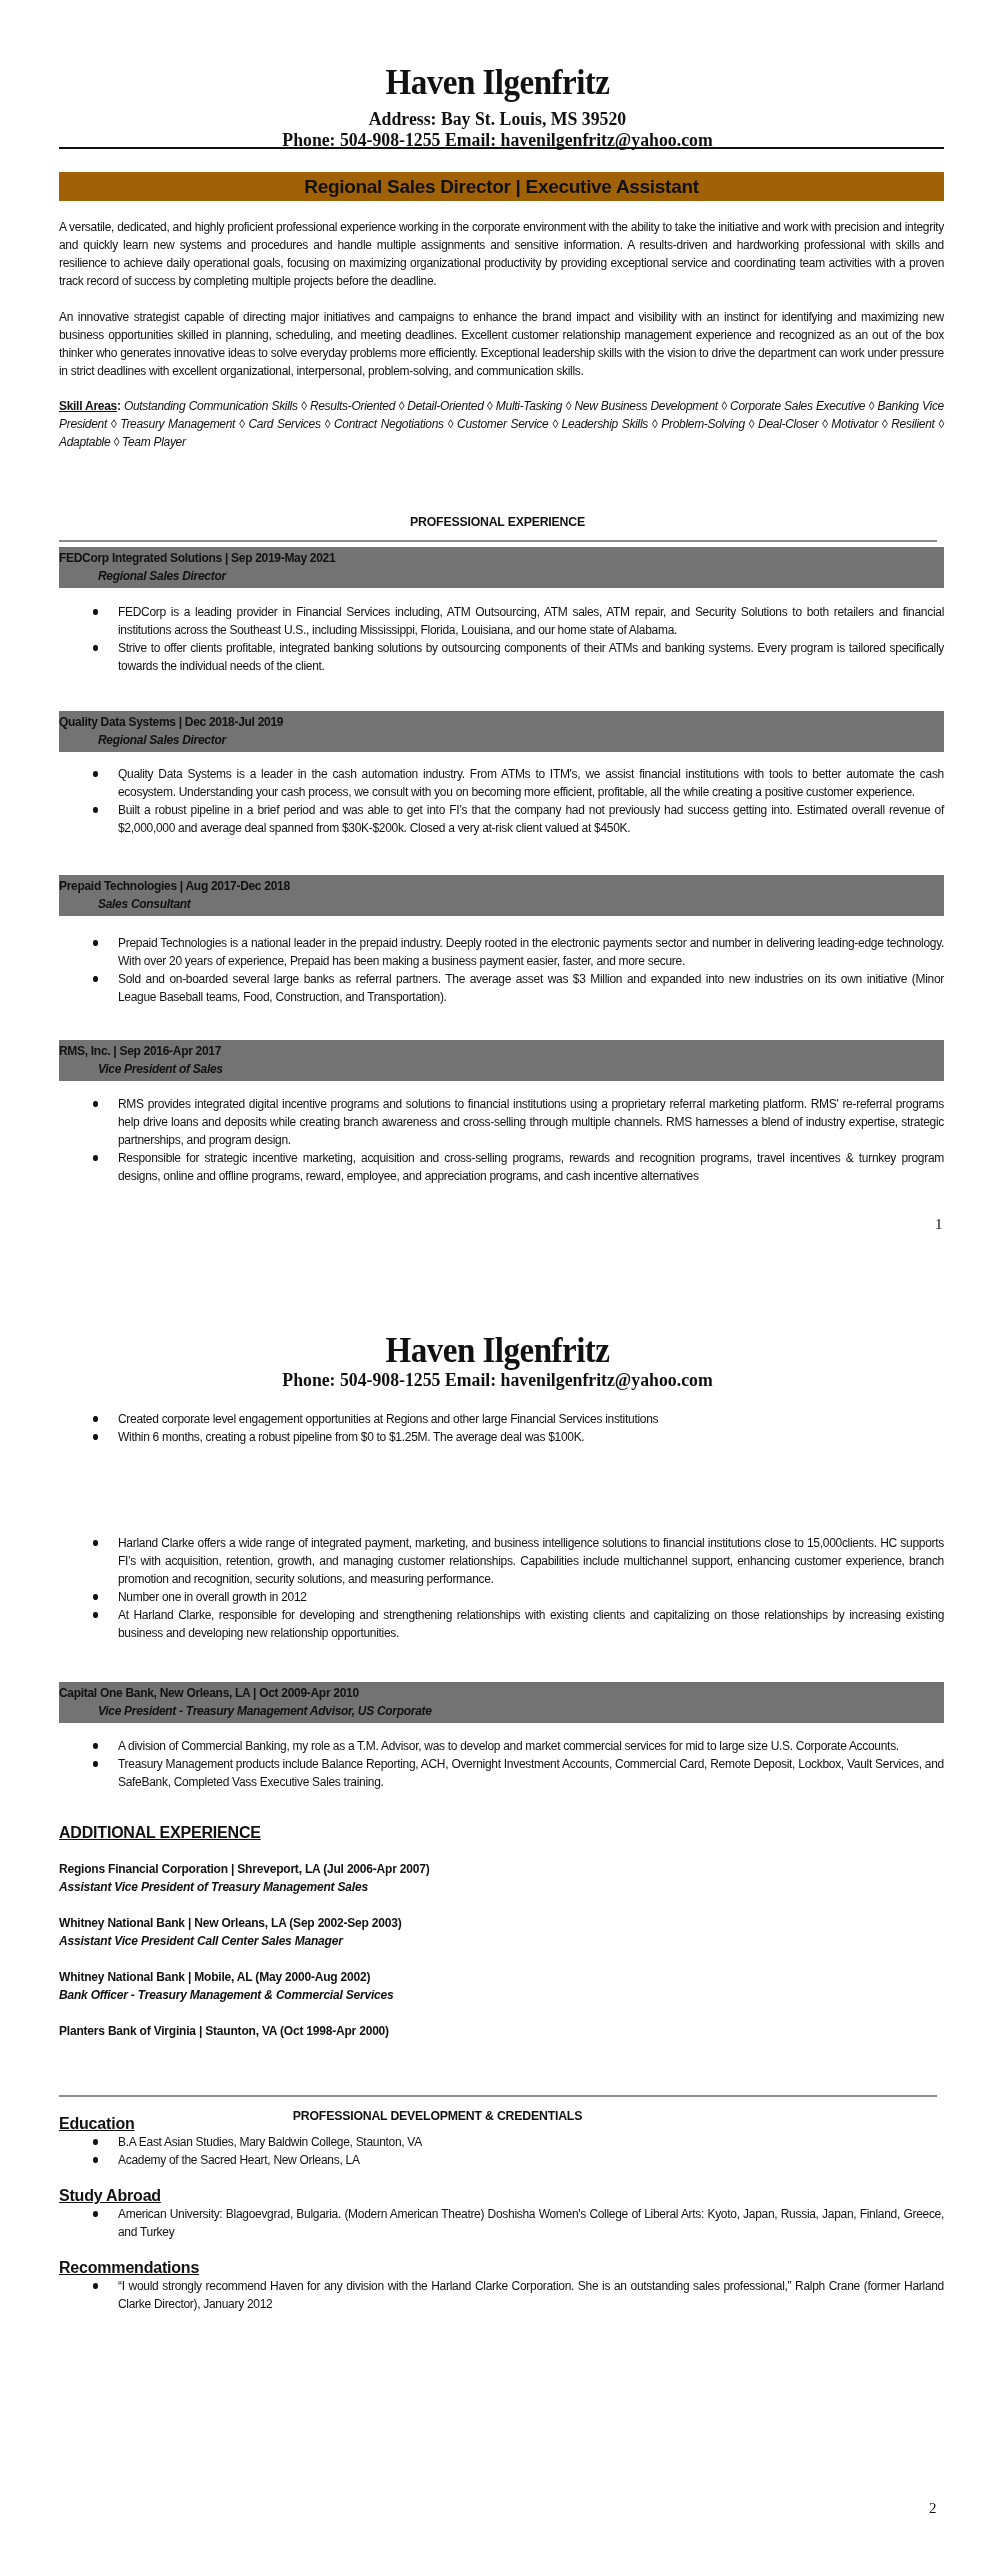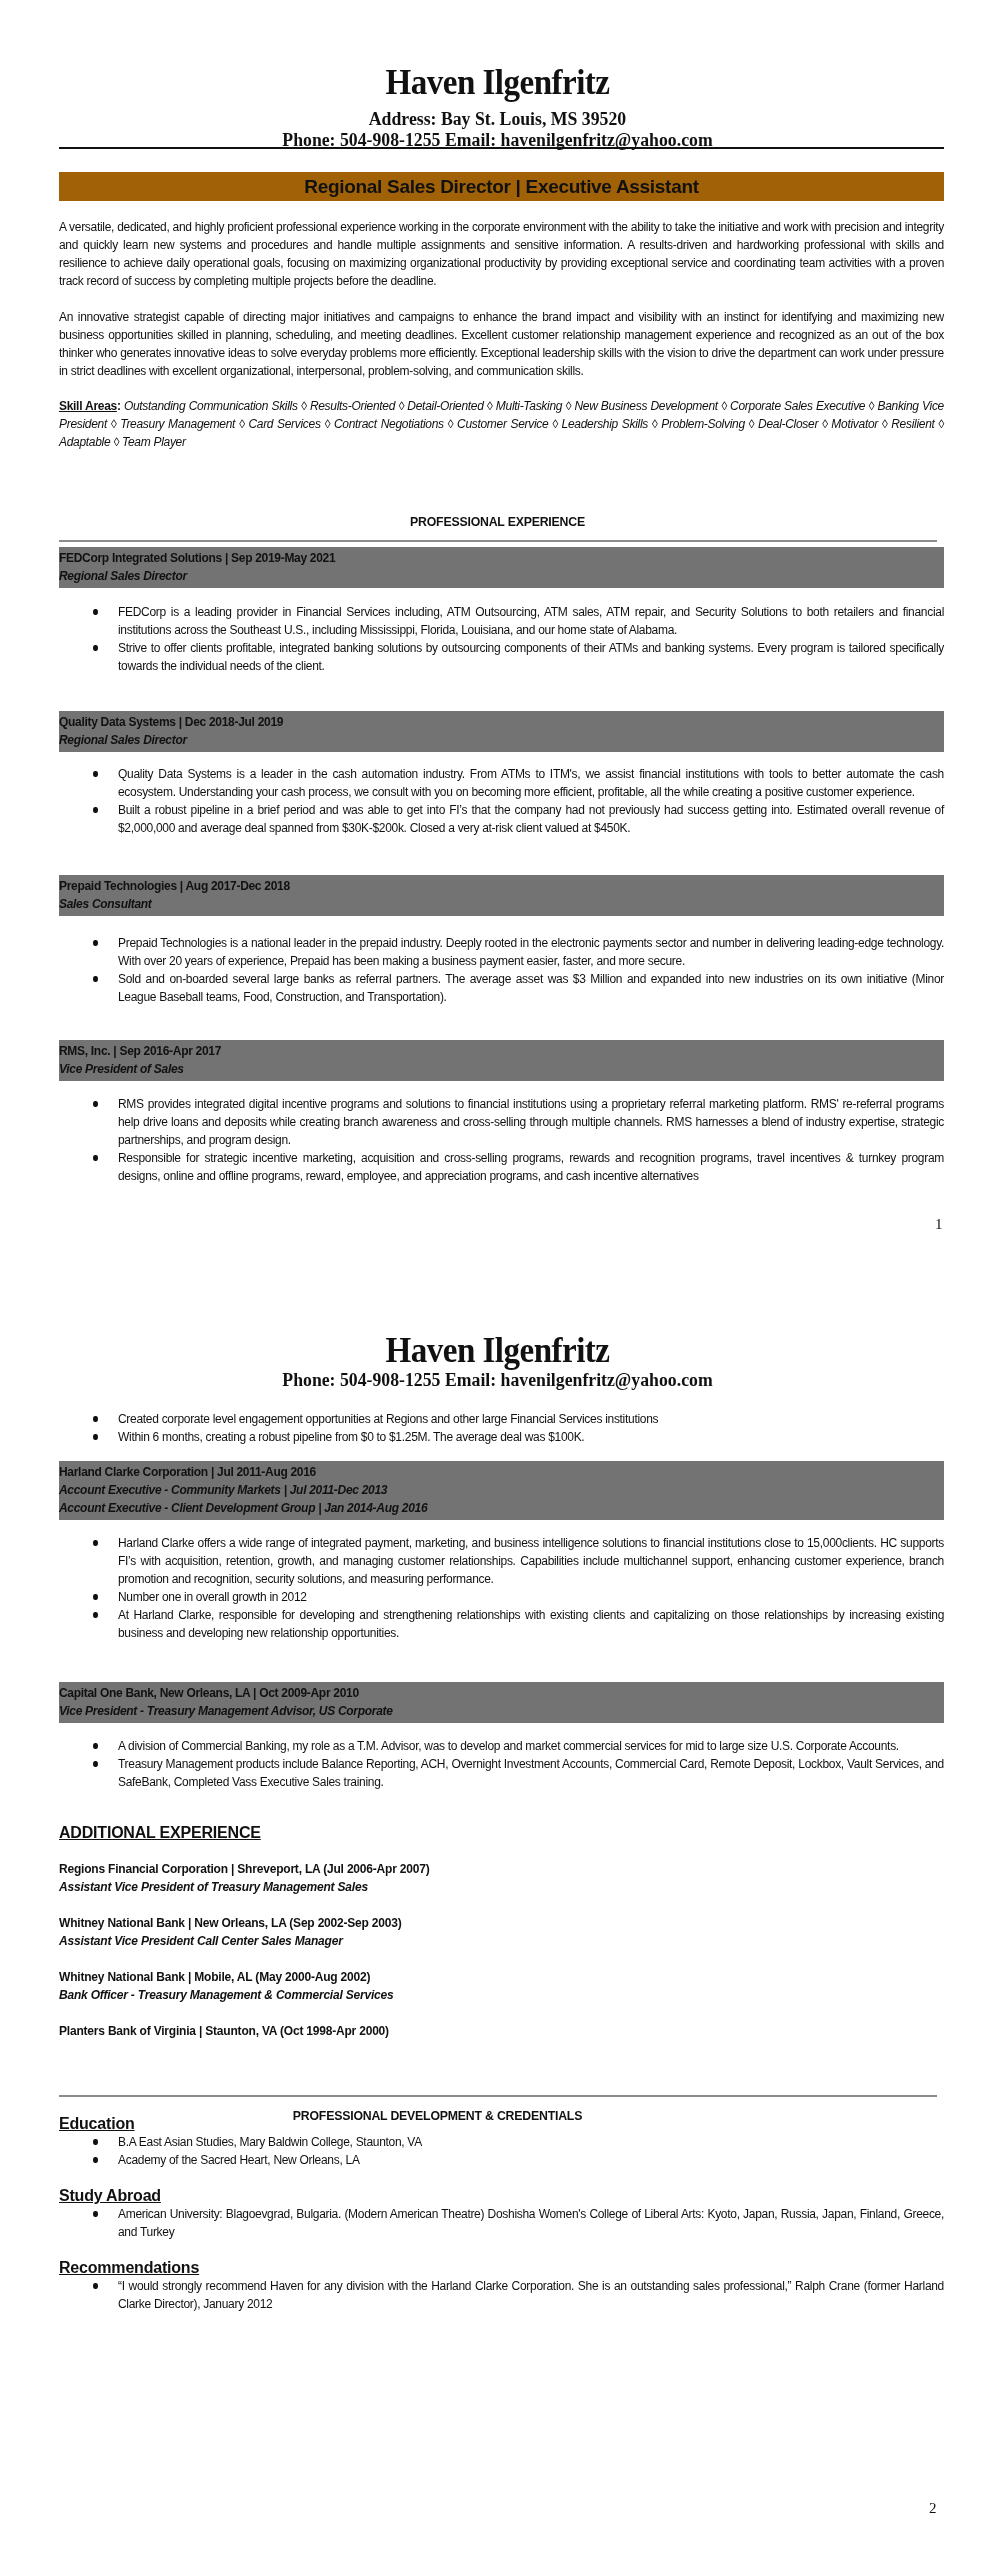--- a/index.html
+++ b/index.html
@@ -14,21 +14,21 @@
   .rule-gray { position: absolute; left: 59px; width: 878px; height: 1.8px; background: #8c8c8c; }
   .title-bar { position: absolute; left: 59px; width: 885px; height: 29px; background: #a16207; text-align: center;
                font-weight: bold; font-size: 19px; line-height: 29px; letter-spacing: -0.3px; }
   .para { font-size: 12px; line-height: 18px; text-align: justify; letter-spacing: -0.3px; word-spacing: 0px; }
   .skills { font-size: 12px; line-height: 18px; letter-spacing: -0.3px; text-align: justify; }
   .skills .lbl { font-weight: bold; font-style: normal; text-decoration: underline; }
   .skills .items { font-style: italic; }
   .section-head { text-align: center; font-weight: bold; font-size: 12.3px; letter-spacing: -0.2px; }
   .job-bar { position: absolute; left: 59px; width: 885px; background: #737373; padding: 2.3px 0 2.3px 0; }
   .job-bar .company { font-weight: bold; font-size: 12px; line-height: 18px; letter-spacing: -0.3px; }
-  .job-bar .role { font-weight: bold; font-style: italic; font-size: 12px; line-height: 18px; letter-spacing: -0.3px; }
+  .job-bar .role { font-weight: bold; font-style: italic; font-size: 12px; line-height: 18px; letter-spacing: -0.3px; padding-left: 39px; }
   ul.bullets { list-style: none; margin: 0; padding: 0; }
   ul.bullets li { position: relative; padding-left: 59px; font-size: 12px; line-height: 18px; text-align: justify; letter-spacing: -0.3px; }
   ul.bullets li::before { content: ""; position: absolute; left: 34px; top: 5.9px; width: 4.7px; height: 6.4px; border-radius: 50%; background: #111; }
   .pagenum { position: absolute; font-size: 15px; }
   .underline-head { font-weight: bold; text-decoration: underline; font-size: 16px; line-height: 18px; letter-spacing: -0.2px; }
   .addl .company { font-weight: bold; font-size: 12px; line-height: 18px; letter-spacing: -0.2px; }
   .addl .role { font-weight: bold; font-style: italic; font-size: 12px; line-height: 18px; letter-spacing: -0.2px; }
   .addl .entry { margin-bottom: 18px; }
 </style>
 </head>
@@ -97,25 +97,20 @@
 <div class="page" style="top:1288px;height:1288px;">
 
   <div class="serif name" style="position:absolute;left:0;width:995px;top:44px;">Haven Ilgenfritz</div>
   <div class="serif contact" style="position:absolute;left:0;width:995px;top:80px;">Phone: 504-908-1255 Email: havenilgenfritz@yahoo.com</div>
 
   <ul class="bullets sans" style="position:absolute;left:59px;width:885px;top:122px;">
     <li style="text-align:left;">Created corporate level engagement opportunities at Regions and other large Financial Services institutions</li>
     <li style="text-align:left;">Within 6 months, creating a robust pipeline from $0 to $1.25M.  The average deal was $100K.</li>
   </ul>
 
-  <div class="job-bar sans" style="top:173px;height:54px;">
-    <div class="company">Harland Clarke Corporation | Jul 2011-Aug 2016</div>
-    <div class="role">Account Executive - Community Markets | Jul 2011-Dec 2013</div>
-    <div class="role">Account Executive - Client Development Group | Jan 2014-Aug 2016</div>
-  </div>
   <ul class="bullets sans" style="position:absolute;left:59px;width:885px;top:246px;">
     <li>Harland Clarke offers a wide range of integrated payment, marketing, and business intelligence solutions to financial institutions close to 15,000clients. HC supports FI’s with acquisition, retention, growth, and managing customer relationships.  Capabilities include multichannel support, enhancing customer experience, branch promotion and recognition, security solutions, and measuring performance.</li>
     <li>Number one in overall growth in 2012</li>
     <li>At Harland Clarke, responsible for developing and strengthening relationships with existing clients and capitalizing on those relationships by increasing existing business and developing new relationship opportunities.</li>
   </ul>
 
   <div class="job-bar sans" style="top:394px;height:36px;">
     <div class="company">Capital One Bank, New Orleans, LA | Oct 2009-Apr 2010</div>
     <div class="role">Vice President - Treasury Management Advisor, US Corporate</div>
   </div>

